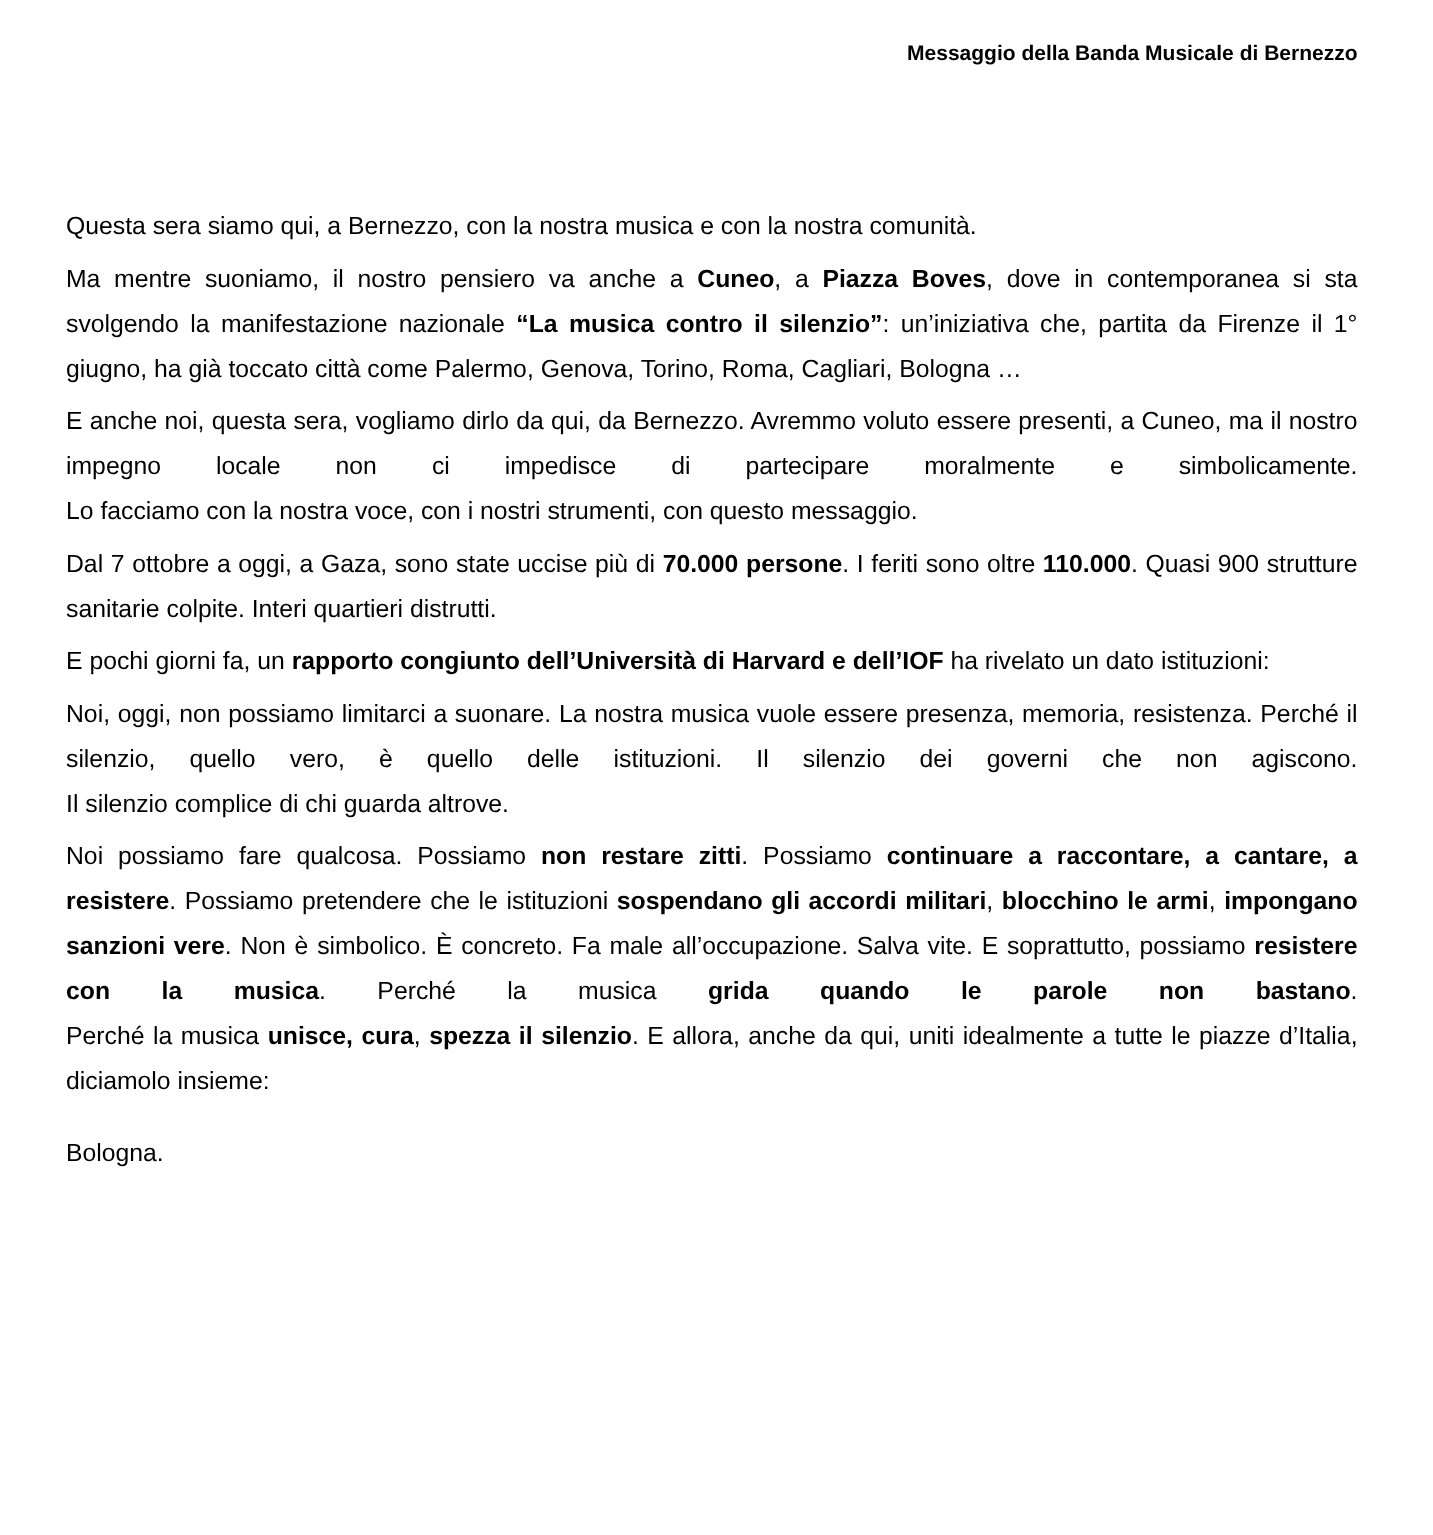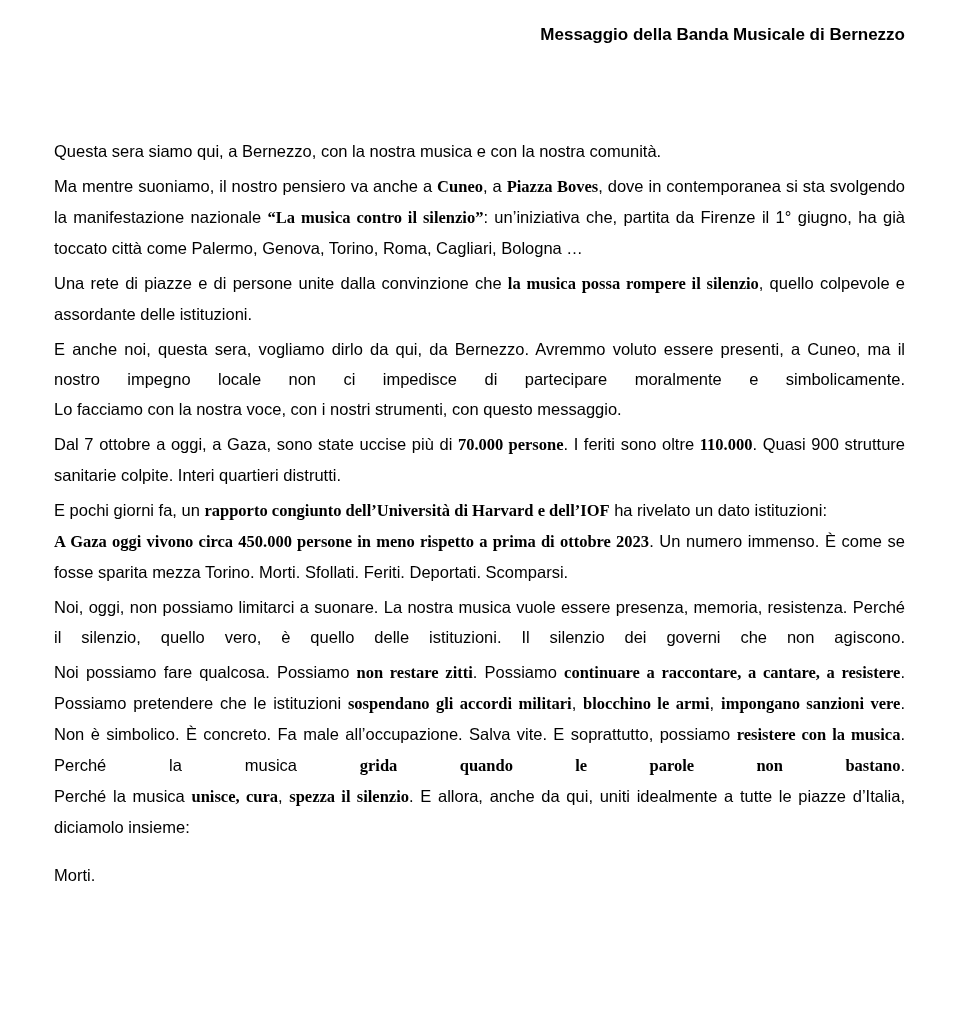--- a/index.html
+++ b/index.html
@@ -16,79 +16,75 @@
   }
   .doc-page {
     width: 955px;
     height: 1023px;
     background: #ffffff;
     box-sizing: border-box;
   }
   .doc-header {
     margin: 24px 50px 0 42px;
     text-align: right;
-    font-size: 17px;
+    font-size: 14px;
     font-weight: bold;
     line-height: 22px;
   }
   .doc-body {
     margin: 90px 50px 0 42px;
     font-size: 16.5px;
     line-height: 30px;
     text-align: justify;
   }
   .doc-body p {
-    margin: 0 0 5px 12px;
+    margin: 0 0 5px 2px;
     text-align: justify;
   }
   .doc-body p.extra-before {
     margin-top: 18px;
   }
   .seg {
     display: block;
     text-align: justify;
   }
   .seg.stretch {
     text-align-last: justify;
   }
   strong {
     font-weight: bold;
-    font-family: Liberation Serif, serif;
   }
 </style>
 </head>
 <body>
 
 <div class="doc-page">
   <div class="doc-header">Messaggio della Banda Musicale di Bernezzo</div>
   <div class="doc-body">
       <p>
         <span class="seg"><span>Questa sera siamo qui, a Bernezzo, con la nostra musica e con la nostra comunità.</span></span>
       </p>
       <p>
         <span class="seg"><span>Ma mentre suoniamo, il nostro pensiero va anche a </span><strong>Cuneo</strong><span>, a </span><strong>Piazza Boves</strong><span>, dove in contemporanea si sta svolgendo la manifestazione nazionale </span><strong>“La musica contro il silenzio”</strong><span>: un’iniziativa che, partita da Firenze il 1° giugno, ha già toccato città come Palermo, Genova, Torino, Roma, Cagliari, Bologna …</span></span>
       </p>
       <p>
-        <span class="seg"><span>Una rete di piazze e di persone unite dalla convinzione che </span><strong>la musica possa rompere il silenzio</strong><span>, quello colpevole e assordante delle istituzioni.</span></span>
-      </p>
-      <p>
         <span class="seg stretch"><span>E anche noi, questa sera, vogliamo dirlo da qui, da Bernezzo. Avremmo voluto essere presenti, a Cuneo, ma il nostro impegno locale non ci impedisce di partecipare moralmente e simbolicamente.</span></span>
         <span class="seg"><span>Lo facciamo con la nostra voce, con i nostri strumenti, con questo messaggio.</span></span>
       </p>
       <p>
         <span class="seg"><span>Dal 7 ottobre a oggi, a Gaza, sono state uccise più di </span><strong>70.000 persone</strong><span>. I feriti sono oltre </span><strong>110.000</strong><span>. Quasi 900 strutture sanitarie colpite. Interi quartieri distrutti.</span></span>
       </p>
       <p>
         <span class="seg"><span>E pochi giorni fa, un </span><strong>rapporto congiunto dell’Università di Harvard e dell’IOF</strong><span> ha rivelato un dato istituzioni:</span></span>
-        <span class="seg"><strong>A Gaza oggi vivono circa 450.000 persone in meno rispetto a prima di ottobre 2023</strong><span>. Un numero immenso. È come se fosse sparita mezza Torino. Morti. Sfollati. Feriti. Deportati. Scomparsi.</span></span>
       </p>
       <p>
         <span class="seg stretch"><span>Noi, oggi, non possiamo limitarci a suonare. La nostra musica vuole essere presenza, memoria, resistenza. Perché il silenzio, quello vero, è quello delle istituzioni. Il silenzio dei governi che non agiscono.</span></span>
+        <span class="seg"><span>Il silenzio complice di chi guarda altrove.</span></span>
       </p>
       <p>
         <span class="seg stretch"><span>Noi possiamo fare qualcosa. Possiamo </span><strong>non restare zitti</strong><span>. Possiamo </span><strong>continuare a raccontare, a cantare, a resistere</strong><span>. Possiamo pretendere che le istituzioni </span><strong>sospendano gli accordi militari</strong><span>, </span><strong>blocchino le armi</strong><span>, </span><strong>impongano sanzioni vere</strong><span>. Non è simbolico. È concreto. Fa male all’occupazione. Salva vite. E soprattutto, possiamo </span><strong>resistere con la musica</strong><span>. Perché la musica </span><strong>grida quando le parole non bastano</strong><span>.</span></span>
         <span class="seg"><span>Perché la musica </span><strong>unisce, cura</strong><span>, </span><strong>spezza il silenzio</strong><span>. E allora, anche da qui, uniti idealmente a tutte le piazze d’Italia, diciamolo insieme:</span></span>
       </p>
       <p class="extra-before">
-        <span class="seg"><span>Morti.</span></span>
+        <span class="seg"><span>Bologna.</span></span>
       </p>
     </div>
 </div>
 
 </body></html>

